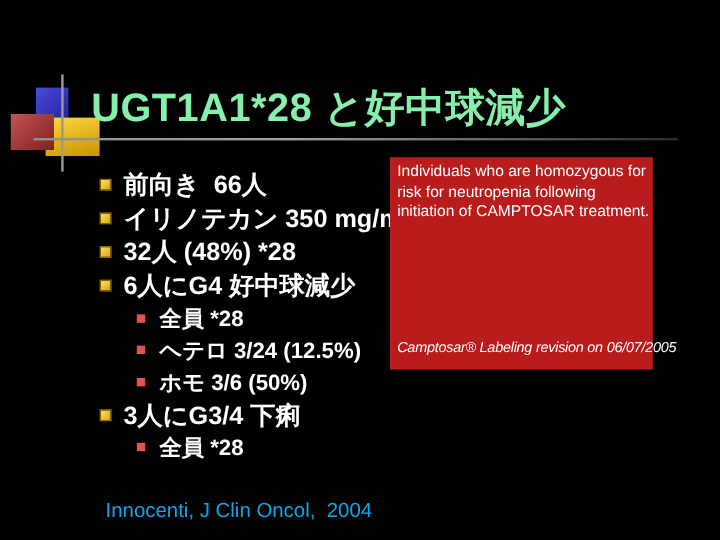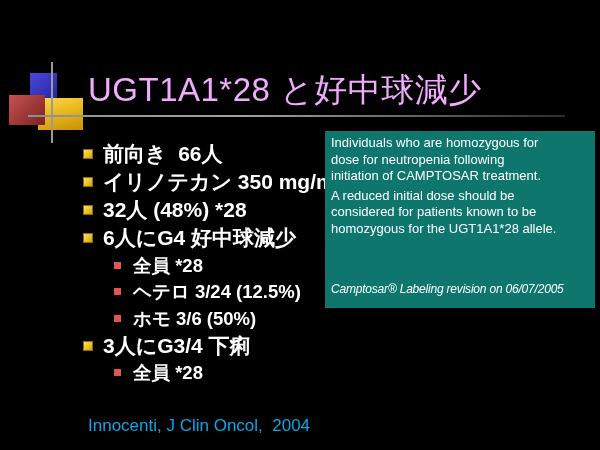--- a/index.html
+++ b/index.html
@@ -13,39 +13,39 @@
                   background:linear-gradient(135deg,#4a4ad8,#2323a6); }
   .decor-yellow { position:absolute; left:38px; top:98px; width:45px; height:32px;
                   background:linear-gradient(165deg,#ffd83e,#c89200); }
   .decor-red    { position:absolute; left:9px;  top:95px; width:36px; height:30px;
                   background:linear-gradient(135deg,#c65252,#7c2222); }
   .vline { position:absolute; left:51px; top:62px; width:2px; height:81px; background:#9a9a9a; }
   .hline { position:absolute; left:28px; top:115px; width:537px; height:2px;
            background:linear-gradient(90deg,#8f8f8f,#a2a2a2 40%,#2c2c2c 100%); }
 
   .title {
-    position:absolute; left:88px; top:68px; margin:0;
-    font-size:33px; font-weight:normal; color:#f0abfc;
+    position:absolute; left:76px; top:68px; margin:0;
+    font-size:33px; font-weight:bold; color:#86efac;
     letter-spacing:0.5px; white-space:nowrap;
   }
 
   .bullets { position:absolute; left:83px; top:140px; display:flex; flex-direction:column; }
   .row  { display:flex; align-items:center; }
   .lvl1 { height:28px;  font-size:21px; }
   .lvl2 { height:26.5px; font-size:18.5px; padding-left:31px; }
   .bul  { flex:0 0 auto; display:inline-block; }
   .b1   { width:10px; height:10px; margin-right:10px;
           background:linear-gradient(135deg,#ffe066,#d4a800); border:1px solid #8f6d00; box-sizing:border-box; }
   .b2   { width:7px; height:7px; margin-right:12px; background:#e05454; }
   .txt  { color:#ffffff; white-space:pre;font-weight:bold; }
   sup   { font-size:0.6em; }
 
   .notice {
-    position:absolute; left:325px; top:131px; width:270px; height:177px;
-    background:#0f766e; box-sizing:border-box; padding:4px 6px; color:#ffffff;
+    position:absolute; left:325px; top:131px; width:219px; height:177px;
+    background:#b91c1c; box-sizing:border-box; padding:4px 6px; color:#ffffff;
   }
   .notice .line { font-size:13px; line-height:16.6px; white-space:nowrap; }
   .p2 { margin-top:3px; }
   .notice-footer {
     position:absolute; left:6px; top:151px;
     font-size:12px; letter-spacing:-0.2px; white-space:nowrap; color:#ffffff;font-style:italic;
   }
 
   .citation {
     position:absolute; left:88px; top:416px;
@@ -100,26 +100,21 @@
     </div>
     <div class="row lvl2">
       <span class="bul b2"></span>
       <span class="txt">全員 *28</span>
     </div>
   </div>
 
   <div class="notice">
     <div class="para">
       <div class="line">Individuals who are homozygous for</div>
-      <div class="line">dose for neutropenia following</div>
+      <div class="line">risk for neutropenia following</div>
       <div class="line">initiation of CAMPTOSAR treatment.</div>
-    </div>
-    <div class="para p2">
-      <div class="line">A reduced initial dose should be</div>
-      <div class="line">considered for patients known to be</div>
-      <div class="line">homozygous for the UGT1A1*28 allele.</div>
     </div>
     <div class="notice-footer">Camptosar® Labeling revision on 06/07/2005</div>
   </div>
 
   <div class="citation">Innocenti, J Clin Oncol,  2004</div>
 
 </div>
 
 </body></html>

